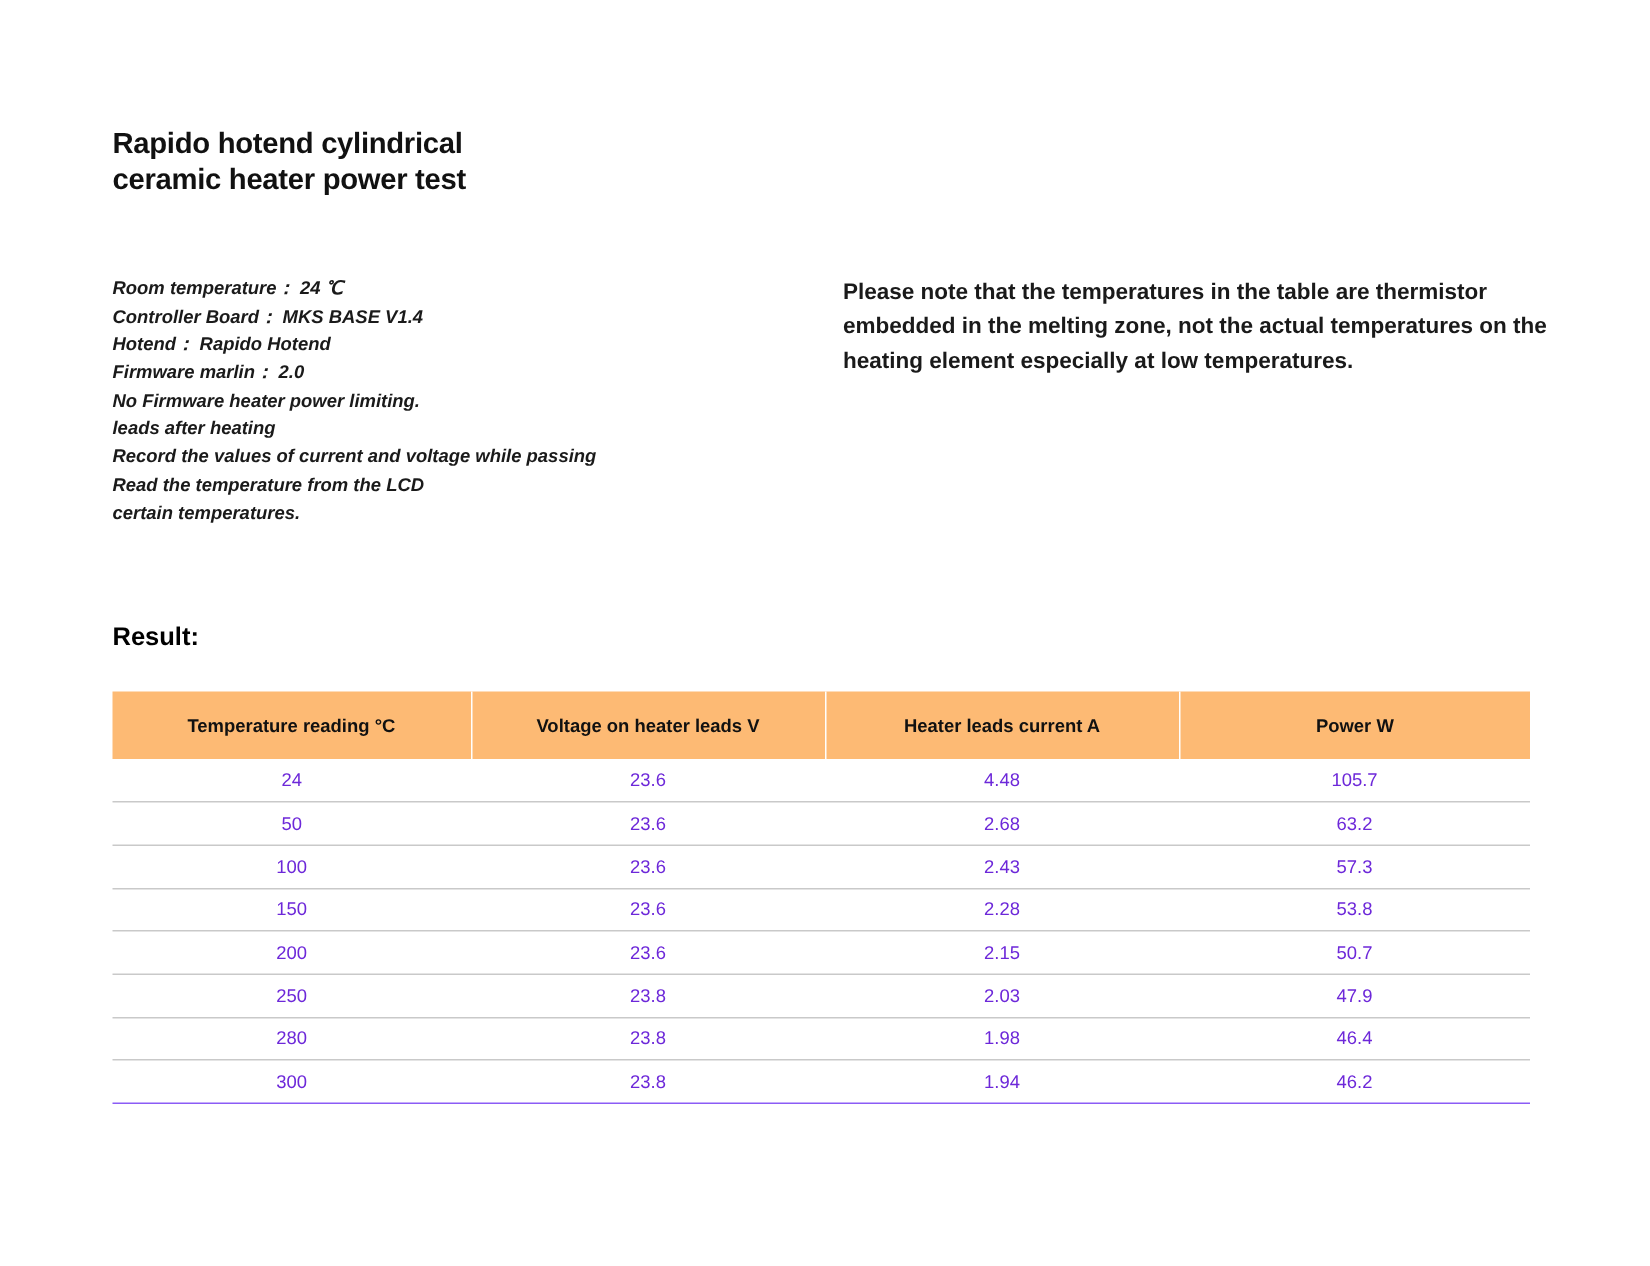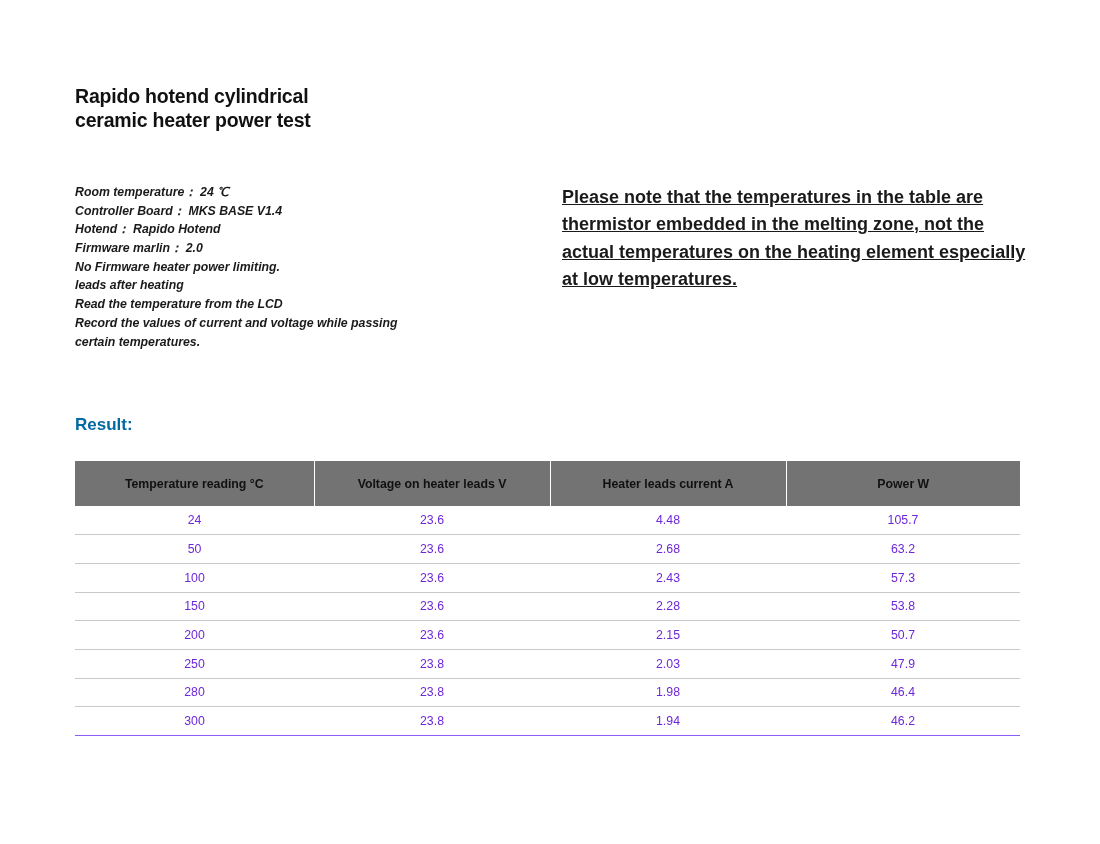--- a/index.html
+++ b/index.html
@@ -45,44 +45,43 @@
   }
   .left-block .line {
     white-space: pre-wrap;
     font-style: italic;
   }
   .right-note {
     position: absolute;
     left: 562px;
     top: 184px;
     width: 470px;
-    font-size: 18px;
+    font-size: 15px;
     font-weight: bold;
     line-height: 1.52;
     color: #1a1a1a;
-    text-decoration: underline;
   }
   .result-label {
     position: absolute;
     left: 75px;
     top: 415px;
     font-size: 17px;
     font-weight: bold;
-    color: #0369a1;
+    color: #000000;
   }
   table.data-table {
     position: absolute;
     left: 75px;
     top: 461px;
     width: 945px;
     border-collapse: collapse;
     table-layout: fixed;
   }
   table.data-table thead th {
-    background: #737373;
+    background: #fdba74;
     color: #111111;
     font-size: 12.3px;
     font-weight: bold;
     height: 45px;
     text-align: center;
     border-right: 1px solid #ffffff;
     padding: 0 4px;
     box-sizing: border-box;
   }
   table.data-table thead th:last-child {
@@ -114,22 +113,22 @@
   <div class="doc-title">Rapido hotend cylindrical
 ceramic heater power test</div>
 
   <div class="left-block">
       <div class="line">Room temperature： 24 ℃</div>
       <div class="line">Controller Board： MKS BASE V1.4</div>
       <div class="line">Hotend： Rapido Hotend</div>
       <div class="line">Firmware marlin： 2.0</div>
       <div class="line">No Firmware heater power limiting.</div>
       <div class="line">leads after heating</div>
+      <div class="line">Record the values of current and voltage while passing</div>
       <div class="line">Read the temperature from the LCD</div>
-      <div class="line">Record the values of current and voltage while passing</div>
       <div class="line">certain temperatures.</div>
     </div>
 
   <div class="right-note">Please note that the temperatures in the table are thermistor embedded in the melting zone, not the actual temperatures on the heating element especially at low temperatures.</div>
 
   <div class="result-label">Result:</div>
 
   <table class="data-table">
     <colgroup>
       <col class="col-1">

